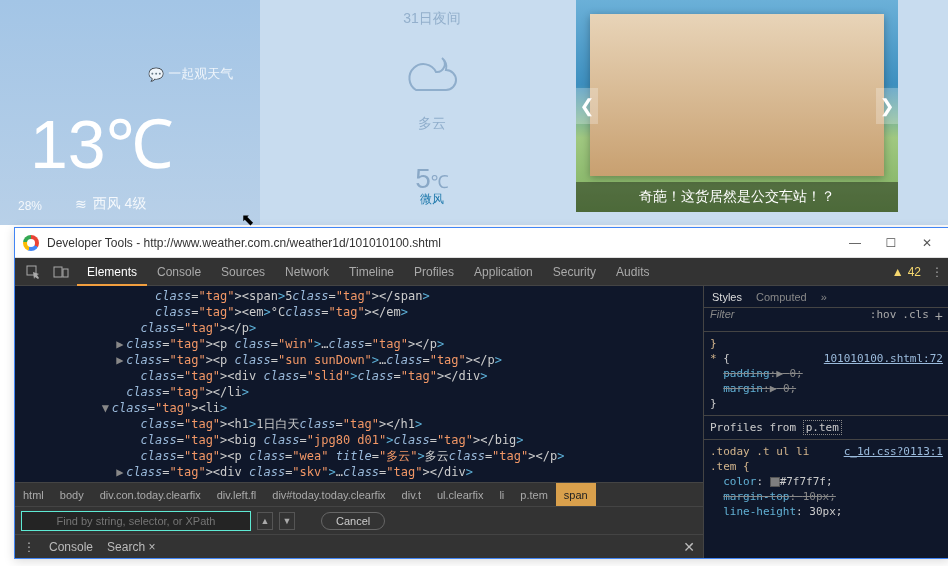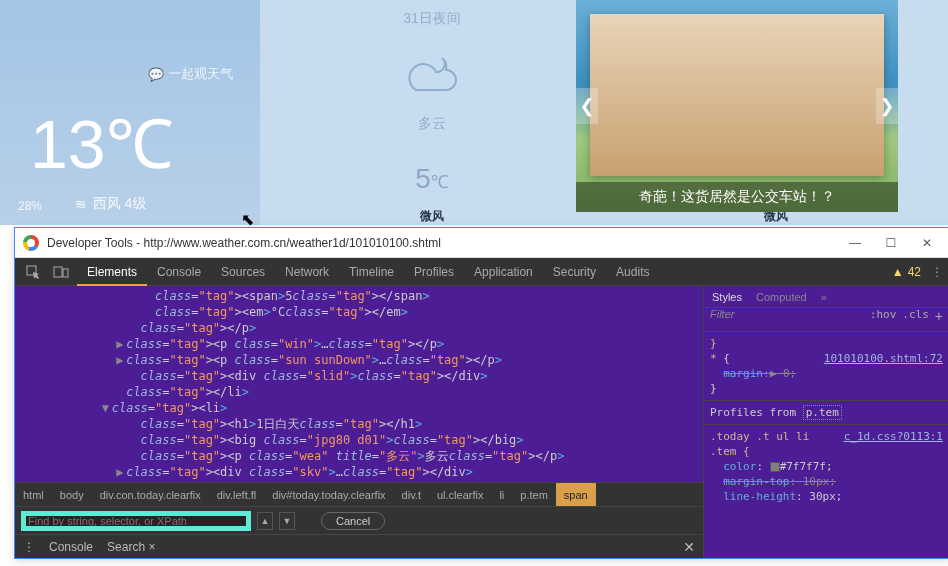--- a/index.html
+++ b/index.html
@@ -12,38 +12,38 @@
 .weather-left .watch { position: absolute; top: 65px; left: 148px; font-size: 13px; color: rgba(255,255,255,0.8); display: flex; align-items: center; gap: 4px; }
 .weather-left .humid { position: absolute; bottom: 12px; left: 18px; font-size: 12px; text-align: center; }
 .weather-left .wind { position: absolute; bottom: 12px; left: 75px; font-size: 14px; display: flex; align-items: center; gap: 6px; }
 .forecast { flex: 1; display: flex; background: #c8dcef; }
 .day { flex: 1; text-align: center; color: #7da0c4; opacity: 0.85; position: relative; padding-top: 12px; }
 .day .hdr { font-size: 14px; color: #8aa8c6; margin-top: -2px; }
 .day .icon { font-size: 48px; margin: 20px 0 8px; color: #86a6c6; }
 .day .desc { font-size: 14px; color: #86a6c6; }
 .day .tmp { font-size: 28px; color: #7f9fc0; margin-top: 30px; }
 .day .tmp small { font-size: 18px; }
-.day .btm { position: absolute; bottom: 0; left: 0; right: 0; font-size: 12px; color: #0f172a; font-weight: bold; }
+.day .btm { position: absolute; bottom: 17px; left: 0; right: 0; font-size: 12px; color: #0369a1; }
 
 .ad-box { position: absolute; top: 0; left: 576px; width: 322px; height: 212px; background: linear-gradient(#6bb0d8 0%, #3d8fbf 40%, #a0c880 65%, #7fb060 100%); }
 .ad-box::before { content: ''; position: absolute; top: 14px; left: 14px; right: 14px; bottom: 36px; background: linear-gradient(#e8d4b8, #c8a070); box-shadow: 0 2px 8px rgba(0,0,0,0.3); }
 .ad-box .caption { position: absolute; bottom: 0; left: 0; right: 0; background: rgba(0,0,0,0.4); color: #fff; font-size: 14px; text-align: center; padding: 6px; }
 .ad-box .arrow { position: absolute; top: 50%; transform: translateY(-50%); width: 22px; height: 36px; background: rgba(255,255,255,0.25); color: #fff; display: flex; align-items: center; justify-content: center; font-size: 18px; }
 .ad-box .arrow.left { left: 0; }
 .ad-box .arrow.right { right: 0; }
 
 
 .devtools { position: absolute; top: 227px; left: 14px; width: 936px; height: 332px; background: #fff; border: 1px solid #4285f4; box-shadow: 0 2px 10px rgba(0,0,0,0.15); display: flex; flex-direction: column; }
 .titlebar { height: 30px; background: #fff; border-bottom: 1px solid #e0e0e0; display: flex; align-items: center; padding: 0 8px; gap: 8px; }
 .titlebar .favicon { width: 16px; height: 16px; border-radius: 50%; background: conic-gradient(#ea4335 0deg 120deg, #4285f4 120deg 200deg, #fbbc05 200deg 280deg, #34a853 280deg 360deg); position: relative; }
 .titlebar .favicon::after { content: ''; position: absolute; top: 4px; left: 4px; width: 8px; height: 8px; background: #fff; border-radius: 50%; }
 .titlebar .title { font-size: 12px; color: #333; flex: 1; }
 .titlebar .winbtn { width: 28px; height: 20px; display: flex; align-items: center; justify-content: center; font-size: 12px; color: #555; }
 
-.dark { background: #4c1d95; color: #ccc; flex: 1; display: flex; flex-direction: column; font-family: "Segoe UI", Arial, sans-serif; font-size: 12px; min-height: 0; }
+.dark { background: #0f172a; color: #ccc; flex: 1; display: flex; flex-direction: column; font-family: "Segoe UI", Arial, sans-serif; font-size: 12px; min-height: 0; }
 .tabs { height: 28px; background: #333; display: flex; align-items: center; padding: 0 6px; border-bottom: 1px solid #444; }
 .tabs .tool-icon { width: 24px; height: 24px; display: flex; align-items: center; justify-content: center; color: #aaa; margin-right: 4px; }
 .tabs .tab { padding: 0 10px; height: 28px; line-height: 28px; color: #aaa; font-size: 12px; cursor: pointer; }
 .tabs .tab.active { color: #fff; border-bottom: 2px solid #f29f3f; }
 .tabs .spacer { flex: 1; }
 .tabs .warn { color: #f5d76e; display: flex; align-items: center; gap: 4px; }
 .tabs .menu { color: #aaa; margin-left: 10px; }
 
 .main { flex: 1; display: flex; min-height: 0; }
 .elements { flex: 1; display: flex; flex-direction: column; min-width: 0; }
@@ -53,21 +53,21 @@
 .dom .attr { color: #9bbbdc; font-style: italic; }
 .dom .val { color: #f29766; }
 .dom .text { color: #ccc; }
 .dom .tri { color: #888; display: inline-block; width: 10px; }
 
 .crumbs { height: 24px; background: #333; border-top: 1px solid #444; display: flex; align-items: center; font-size: 11px; overflow: hidden; }
 .crumbs .crumb { padding: 0 8px; color: #aaa; height: 24px; line-height: 24px; }
 .crumbs .crumb.active { background: #d9a04c; color: #222; }
 
 .searchbar { height: 28px; background: #333; border-top: 1px solid #444; display: flex; align-items: center; padding: 0 6px; gap: 6px; }
-.searchbar input { flex: 0 0 230px; background: #242424; border: 5px solid #5eead4; color: #888; height: 20px; padding: 0 2px; font-size: 11px; }
+.searchbar input { flex: 0 0 230px; background: #242424; border: 1px solid #5eead4; color: #888; height: 20px; padding: 0 2px; font-size: 11px; text-align: center; }
 .searchbar .navbtn { width: 16px; height: 18px; display: flex; align-items: center; justify-content: center; border: 1px solid #555; color: #aaa; font-size: 9px; }
 .searchbar .cancel { border: 1px solid #666; border-radius: 10px; padding: 2px 14px; color: #ccc; font-size: 11px; margin-left: 20px; }
 
 .drawer { height: 24px; background: #333; border-top: 1px solid #444; display: flex; align-items: center; padding: 0 8px; gap: 14px; font-size: 12px; color: #bbb; }
 .drawer .close { margin-left: auto; font-size: 14px; }
 
 .styles { width: 246px; border-left: 1px solid #444; display: flex; flex-direction: column; font-size: 11px; min-width: 0; }
 .styles-tabs { height: 22px; display: flex; align-items: center; padding: 0 8px; gap: 14px; border-bottom: 1px solid #444; color: #888; }
 .styles-tabs .active { color: #ddd; }
 .styles-filter { height: 24px; display: flex; align-items: flex-start; padding: 0 6px; gap: 6px; border-bottom: 1px solid #444; }
@@ -214,20 +214,21 @@
         </div>
         <div class="styles-filter">
           <span class="filter-label">Filter</span>
           <span class="chip">:hov</span>
           <span class="chip">.cls</span>
           <span class="plus">+</span>
         </div>
         <div class="styles-body">
           <div><span class="sel">}</span></div>
           <div><span class="sel">*</span> { <span class="link">101010100.shtml:72</span></div>
+          <div>&nbsp;&nbsp;<span class="strike"><span class="propn">padding</span><span>:</span><span>▶</span> <span>0;</span></span></div>
           <div>&nbsp;&nbsp;<span class="strike"><span class="propn">margin</span><span>:</span><span>▶</span> <span>0;</span></span></div>
           <div>}</div>
           <div class="sep"></div>
           <div><span>Profiles from</span> <span style="border:1px dotted #888;padding:0 2px">p.tem</span></div>
           <div class="sep"></div>
           <div><span class="sel">.today .t ul li</span> <span class="link">c_1d.css?0113:1</span></div>
           <div><span class="sel">.tem {</span></div>
           <div>&nbsp;&nbsp;<span class="propn">color</span>: <span class="swatch"></span><span>#7f7f7f;</span></div>
           <div>&nbsp;&nbsp;<span class="strike"><span class="propn">margin-top</span>: <span>10px;</span></span></div>
           <div>&nbsp;&nbsp;<span class="propn">line-height</span>: <span>30px;</span></div>

